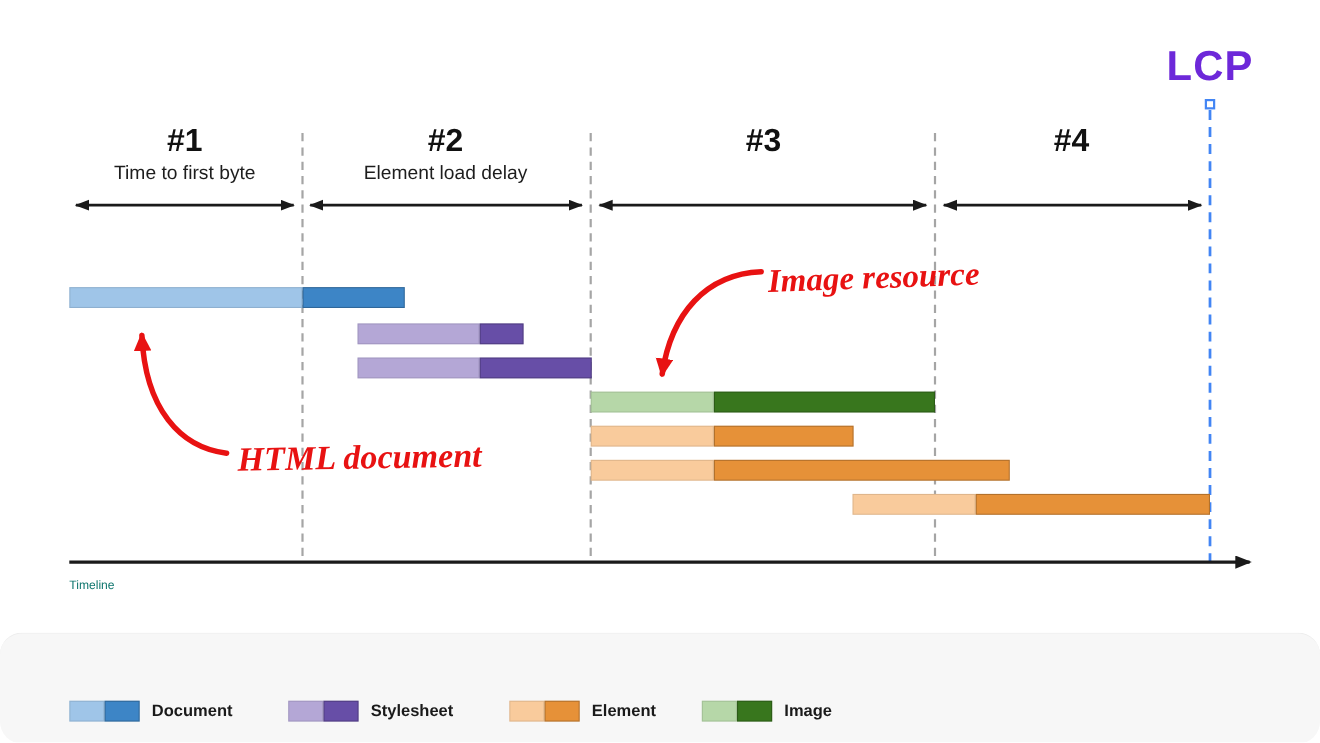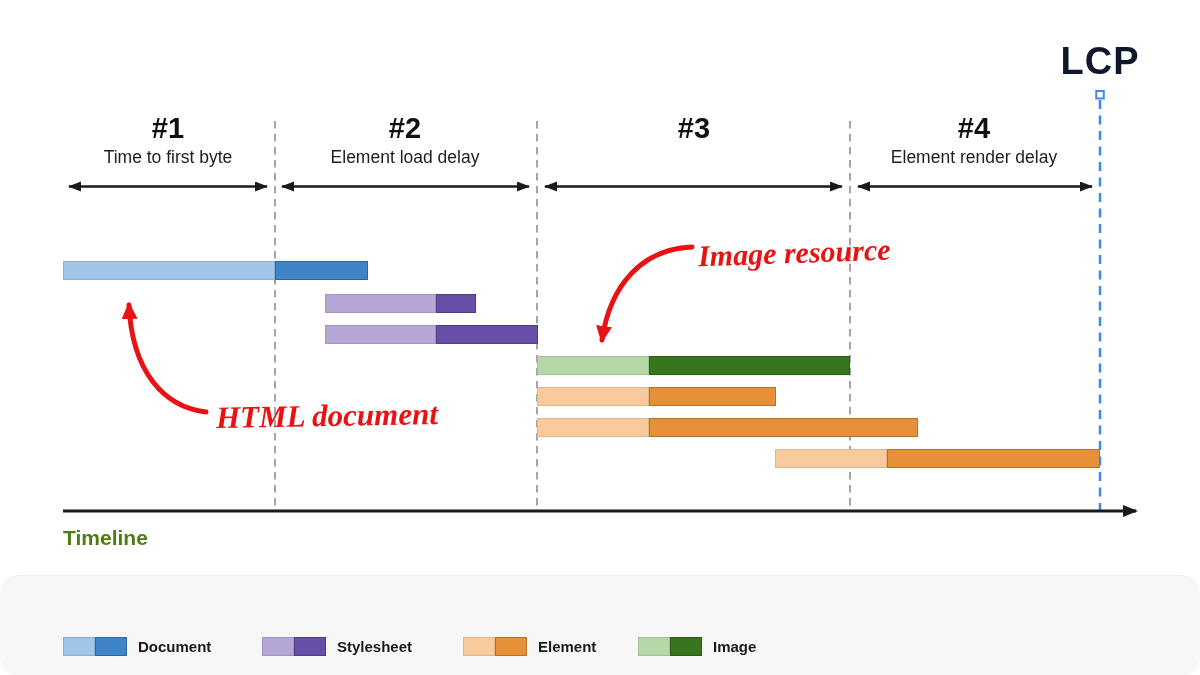--- a/index.html
+++ b/index.html
@@ -1,37 +1,37 @@
 <!DOCTYPE html>
 <html style="--document-light: #9fc5e8; --document-dark: #3d85c6; --stylesheet-light: #b4a7d6; --stylesheet-dark: #674ea7; --script-light: #f9cb9c; --script-dark: #e69138; --image-light: #b6d7a8; --image-dark: #38761d; --annotation-red: #e81212; --lcp-line-blue: #4285f4; --separator-gray: #a5a5a5; --axis-black: #1a1a1a; --legend-bg: #f7f7f7;"><head>
 <meta charset="utf-8">
 <style>
   html,body{margin:0;padding:0;background:#fff;}
   .stage{position:relative;width:1200px;height:675px;background:#fff;overflow:hidden;
          font-family:"Liberation Sans",sans-serif;}
   svg.overlay{position:absolute;left:0;top:0;width:1200px;height:675px;}
 
   .lcp-title{position:absolute;left:1100px;top:40px;transform:translateX(-50%);
-             font-size:38px;font-weight:700;letter-spacing:1px;color:#0f172a;}
+             font-size:38px;font-weight:700;letter-spacing:1px;color:#6d28d9;}
 
   .phase{position:absolute;top:112px;transform:translateX(-50%);text-align:center;white-space:nowrap;}
   .phase-num{font-size:29px;line-height:32px;font-weight:700;color:#111;}
   .phase-label{margin-top:3px;font-size:17.5px;line-height:20px;font-weight:400;color:#1d1d1d;}
 
   .bar{position:absolute;height:19px;display:flex;}
   .seg{height:100%;box-sizing:border-box;}
   .seg.light{border:1px solid rgba(0,0,0,0.10);}
   .seg.dark{border:1px solid rgba(0,0,0,0.22);}
 
   .annot{position:absolute;font-family:"Liberation Serif",serif;font-style:italic;font-weight:700;
          color:var(--annotation-red,#e81212);white-space:nowrap;}
   .annot.image{left:698px;top:236px;font-size:30px;transform:rotate(-2deg);}
   .annot.html{left:216px;top:398px;font-size:31px;transform:rotate(-1deg);}
 
-  .timeline-label{position:absolute;left:63px;top:526px;font-size:21px;font-weight:700;color:#4d7c0f;}
+  .timeline-label{position:absolute;left:63px;top:526px;font-size:11px;font-weight:400;color:#0f766e;}
 
   .legend-panel{position:absolute;left:0;top:575px;width:1200px;height:100px;
                 background:var(--legend-bg,#f7f7f7);border-top:1px solid #ededed;border-radius:20px;}
   .legend-item{position:absolute;top:61px;display:flex;align-items:center;gap:11px;}
   .legend-swatch{display:flex;width:64px;height:19px;}
   .legend-swatch .half{width:32px;height:100%;box-sizing:border-box;}
   .legend-swatch .half.light{border:1px solid rgba(0,0,0,0.10);}
   .legend-swatch .half.dark{border:1px solid rgba(0,0,0,0.22);}
   .legend-label{font-size:15px;font-weight:700;color:#1a1a1a;}
 </style>
@@ -87,21 +87,20 @@
   </div>
   <div class="phase" style="left:405px">
     <div class="phase-num">#2</div>
     <div class="phase-label">Element load delay</div>
   </div>
   <div class="phase" style="left:694px">
     <div class="phase-num">#3</div>
   </div>
   <div class="phase" style="left:974px">
     <div class="phase-num">#4</div>
-    <div class="phase-label">Element render delay</div>
   </div>
 
   <div id="bars">
       <div class="bar" style="left: 63px; top: 261px;">
         <div class="seg light" style="width: 212px; background: rgb(159, 197, 232);"></div>
         <div class="seg dark" style="width: 93px; background: rgb(61, 133, 198);"></div>
       </div>
       <div class="bar" style="left: 325px; top: 294px;">
         <div class="seg light" style="width: 111px; background: rgb(180, 167, 214);"></div>
         <div class="seg dark" style="width: 40px; background: rgb(103, 78, 167);"></div>

